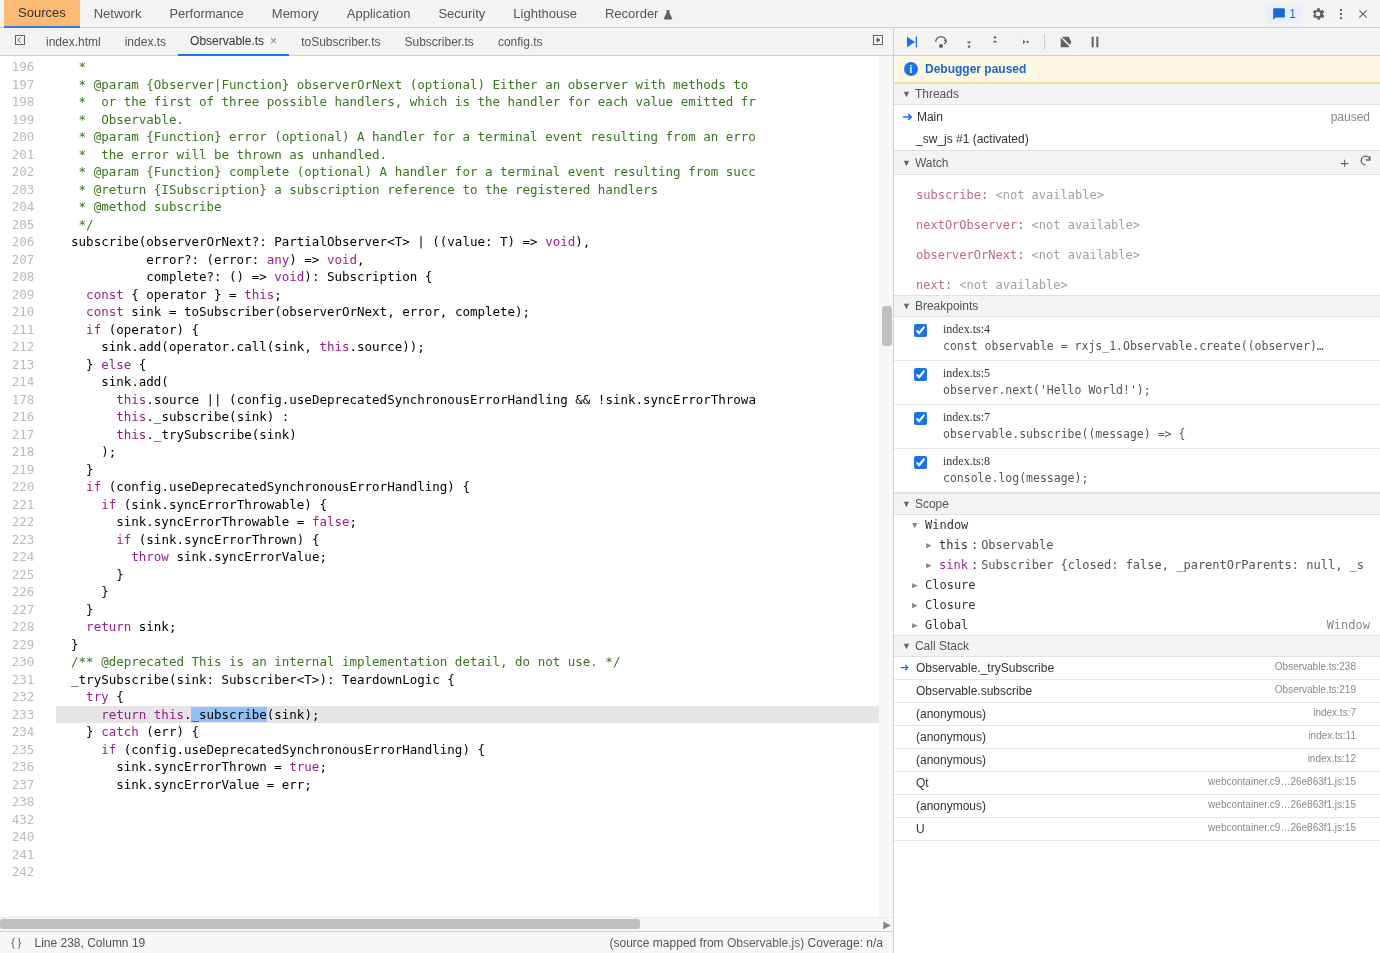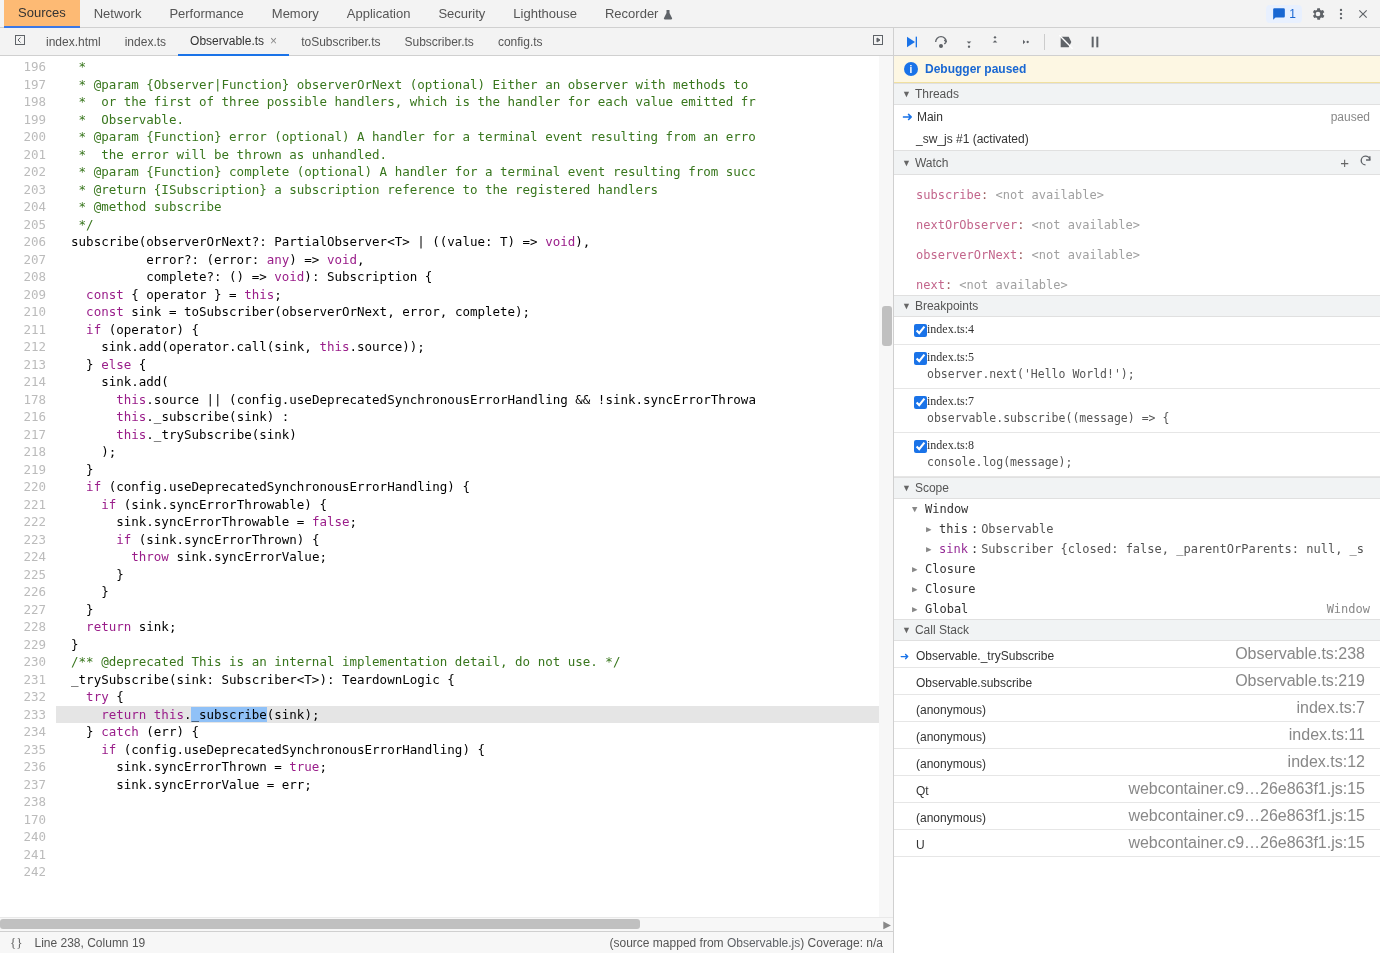--- a/index.html
+++ b/index.html
@@ -14,21 +14,21 @@
 .main{display:flex;flex:1;overflow:hidden}
 .left{flex:1;display:flex;flex-direction:column;border-right:1px solid #d0d0d0;min-width:0}
 .right{width:486px;display:flex;flex-direction:column;overflow:hidden}
 .file-tabs{display:flex;align-items:center;height:28px;border-bottom:1px solid #d0d0d0;background:#f3f3f3;padding-left:6px}
 .ft-nav{padding:4px 6px;cursor:pointer}
 .file-tab{padding:6px 12px;color:#555;cursor:pointer;font-size:12px;display:flex;align-items:center;gap:6px}
 .file-tab.active{color:#333;border-bottom:2px solid #1a73e8}
 .file-tab .x{color:#888;font-size:12px}
 .ft-right{margin-left:auto;padding:4px 8px;cursor:pointer}
 .editor{flex:1;display:flex;overflow:hidden;position:relative}
-.gutter{width:56px;background:#fff;color:#bbb;font-family:Consolas,monospace;font-size:12.5px;text-align:right;padding-right:10px;padding-top:2px;line-height:17.5px;user-select:none;border-right:0}
+.gutter{width:56px;background:#fff;color:#bbb;font-family:Consolas,monospace;font-size:12.5px;text-align:center;padding-right:10px;padding-top:2px;line-height:17.5px;user-select:none;border-right:0}
 .code{flex:1;font-family:Consolas,monospace;font-size:12.5px;line-height:17.5px;padding-top:2px;white-space:pre;overflow:hidden;color:#000;position:relative}
 .hl{background:#e5e5e5;display:block}
 .sel{background:#90c1f7}
 .k{color:#9a1e8a}
 .c{color:#38761d}
 .editor-scroll{position:absolute;right:0;top:0;bottom:0;width:14px;background:#f7f7f7}
 .editor-thumb{position:absolute;right:1px;top:250px;width:10px;height:40px;background:#c0c0c0;border-radius:3px}
 .code-scroll-h{height:14px;background:#f7f7f7;border-top:1px solid #e9e9e9;position:relative}
 .code-scroll-h .thumb-h{position:absolute;left:0;top:1px;height:10px;width:640px;background:#c0c0c0;border-radius:3px}
 .code-scroll-h .arrow{position:absolute;right:2px;top:1px;font-size:10px;color:#888}
@@ -41,32 +41,32 @@
 .banner .icircle{width:14px;height:14px;border-radius:50%;background:#1a73e8;color:#fff;display:flex;align-items:center;justify-content:center;font-size:10px;font-weight:bold}
 .section-h{background:#f1f3f4;border-top:1px solid #e0e0e0;border-bottom:1px solid #e0e0e0;padding:3px 8px;color:#555;font-size:12px;display:flex;align-items:center;gap:4px;cursor:pointer}
 .section-h .tri{font-size:9px;color:#666}
 .section-h .actions{margin-left:auto;display:flex;gap:10px;color:#666}
 .thread-item{padding:4px 10px 4px 22px;display:flex;align-items:center;color:#333}
 .thread-item .arrow{margin-left:-14px;margin-right:4px;color:#1a73e8;font-size:13px}
 .thread-item .st{margin-left:auto;color:#888}
 .watch-item{padding:13px 10px 3px 22px;font-family:Consolas,monospace;font-size:12px;color:#9c5e5e}
 .watch-item .na{color:#a0a0a0}
 .watch-item .key{color:#c3668c}
-.bp{padding:5px 10px 7px 20px;display:flex;align-items:flex-start;gap:0}
+.bp{padding:5px 10px 7px 20px;display:flex;align-items:flex-start;gap:16px}
 .bp input{margin-top:2px;accent-color:#1a73e8}
 .bp .bpt{font-family:'Segoe UI';color:#333}
 .bp .bpc{font-family:Consolas,monospace;color:#555;font-size:11.5px;margin-top:2px;white-space:nowrap;overflow:hidden;text-overflow:ellipsis;max-width:420px}
 .scope-item{padding:3px 10px 3px 18px;font-family:Consolas,monospace;font-size:12px;color:#333;display:flex;align-items:center;gap:3px;white-space:nowrap;overflow:hidden}
 .scope-item .tri2{color:#888;font-size:9px;width:10px;display:inline-block}
 .scope-item .val{color:#545454}
 .scope-item .glob{margin-left:auto;color:#888}
 .scope-item .pname{color:#962d97}
-.cs-item{padding:4px 15px 4px 22px;display:flex;align-items:flex-end;color:#333}
+.cs-item{padding:4px 24px 4px 22px;display:flex;align-items:flex-start;color:#333}
 .cs-item.cur::before{content:"➜";color:#1a73e8;position:absolute;margin-left:-16px;font-size:11px}
-.cs-item .loc{margin-left:auto;color:#888;font-size:16px}
+.cs-item .loc{margin-left:auto;color:#888;font-size:10px}
 .sep{height:1px;background:#e6e6e6}
 .faded{color:#bbb}
 </style>
 </head>
 <body>
 
 <div class="top-tabs">
   <div class="top-tab active">Sources</div>
     <div class="top-tab">Network</div>
     <div class="top-tab">Performance</div>
@@ -158,21 +158,21 @@
           <div>229</div>
           <div>230</div>
           <div class="faded">231</div>
           <div>232</div>
           <div>233</div>
           <div class="faded">234</div>
           <div class="faded">235</div>
           <div>236</div>
           <div>237</div>
           <div>238</div>
-          <div>170</div>
+          <div>432</div>
           <div>240</div>
           <div>241</div>
           <div>242</div>
         </div>
       <div class="code" id="code"><div><span class="c">   *</span></div><div><span class="c">   * @param {Observer|Function} observerOrNext (optional) Either an observer with methods to </span></div><div><span class="c">   *  or the first of three possible handlers, which is the handler for each value emitted fr</span></div><div><span class="c">   *  Observable.</span></div><div><span class="c">   * @param {Function} error (optional) A handler for a terminal event resulting from an erro</span></div><div><span class="c">   *  the error will be thrown as unhandled.</span></div><div><span class="c">   * @param {Function} complete (optional) A handler for a terminal event resulting from succ</span></div><div><span class="c">   * @return {ISubscription} a subscription reference to the registered handlers</span></div><div><span class="c">   * @method subscribe</span></div><div><span class="c">   */</span></div><div>  subscribe(observerOrNext?: PartialObserver&lt;T&gt; | ((value: T) =&gt; <span class="k">void</span>),</div><div>            error?: (error: <span class="k">any</span>) =&gt; <span class="k">void</span>,</div><div>            complete?: () =&gt; <span class="k">void</span>): Subscription {</div><div></div><div>    <span class="k">const</span> { operator } = <span class="k">this</span>;</div><div>    <span class="k">const</span> sink = toSubscriber(observerOrNext, error, complete);</div><div></div><div>    <span class="k">if</span> (operator) {</div><div>      sink.add(operator.call(sink, <span class="k">this</span>.source));</div><div>    } <span class="k">else</span> {</div><div>      sink.add(</div><div>        <span class="k">this</span>.source || (config.useDeprecatedSynchronousErrorHandling &amp;&amp; !sink.syncErrorThrowa</div><div>        <span class="k">this</span>._subscribe(sink) :</div><div>        <span class="k">this</span>._trySubscribe(sink)</div><div>      );</div><div>    }</div><div></div><div>    <span class="k">if</span> (config.useDeprecatedSynchronousErrorHandling) {</div><div>      <span class="k">if</span> (sink.syncErrorThrowable) {</div><div>        sink.syncErrorThrowable = <span class="k">false</span>;</div><div>        <span class="k">if</span> (sink.syncErrorThrown) {</div><div>          <span class="k">throw</span> sink.syncErrorValue;</div><div>        }</div><div>      }</div><div>    }</div><div></div><div>    <span class="k">return</span> sink;</div><div>  }</div><div></div><div><span class="c">  /** @deprecated This is an internal implementation detail, do not use. */</span></div><div>  _trySubscribe(sink: Subscriber&lt;T&gt;): TeardownLogic {</div><div>    <span class="k">try</span> {</div><div class="hl">      <span class="k">return</span> <span class="k">this</span>.<span class="sel">_subscribe</span>(sink);</div><div>    } <span class="k">catch</span> (err) {</div><div>      <span class="k">if</span> (config.useDeprecatedSynchronousErrorHandling) {</div><div>        sink.syncErrorThrown = <span class="k">true</span>;</div><div>        sink.syncErrorValue = err;</div></div>
       <div class="editor-scroll">
           <div class="editor-thumb"></div>
         </div>
     </div>
     <div class="code-scroll-h">
@@ -261,20 +261,21 @@
 
     <div class="section-h">
         <span class="tri">▼</span>
         <span>Breakpoints</span>
       </div>
     <div id="bp-slot">
         <div class="bp">
           <input type="checkbox" checked="" style="">
           <div>
             <div class="bpt">index.ts:4</div>
+            <div class="bpc">const observable = rxjs_1.Observable.create((observer)…</div>
           </div>
         </div>
         <div class="sep"></div>
         <div class="bp">
           <input type="checkbox" checked="" style="">
           <div>
             <div class="bpt">index.ts:5</div>
             <div class="bpc">observer.next('Hello World!');</div>
           </div>
         </div>

